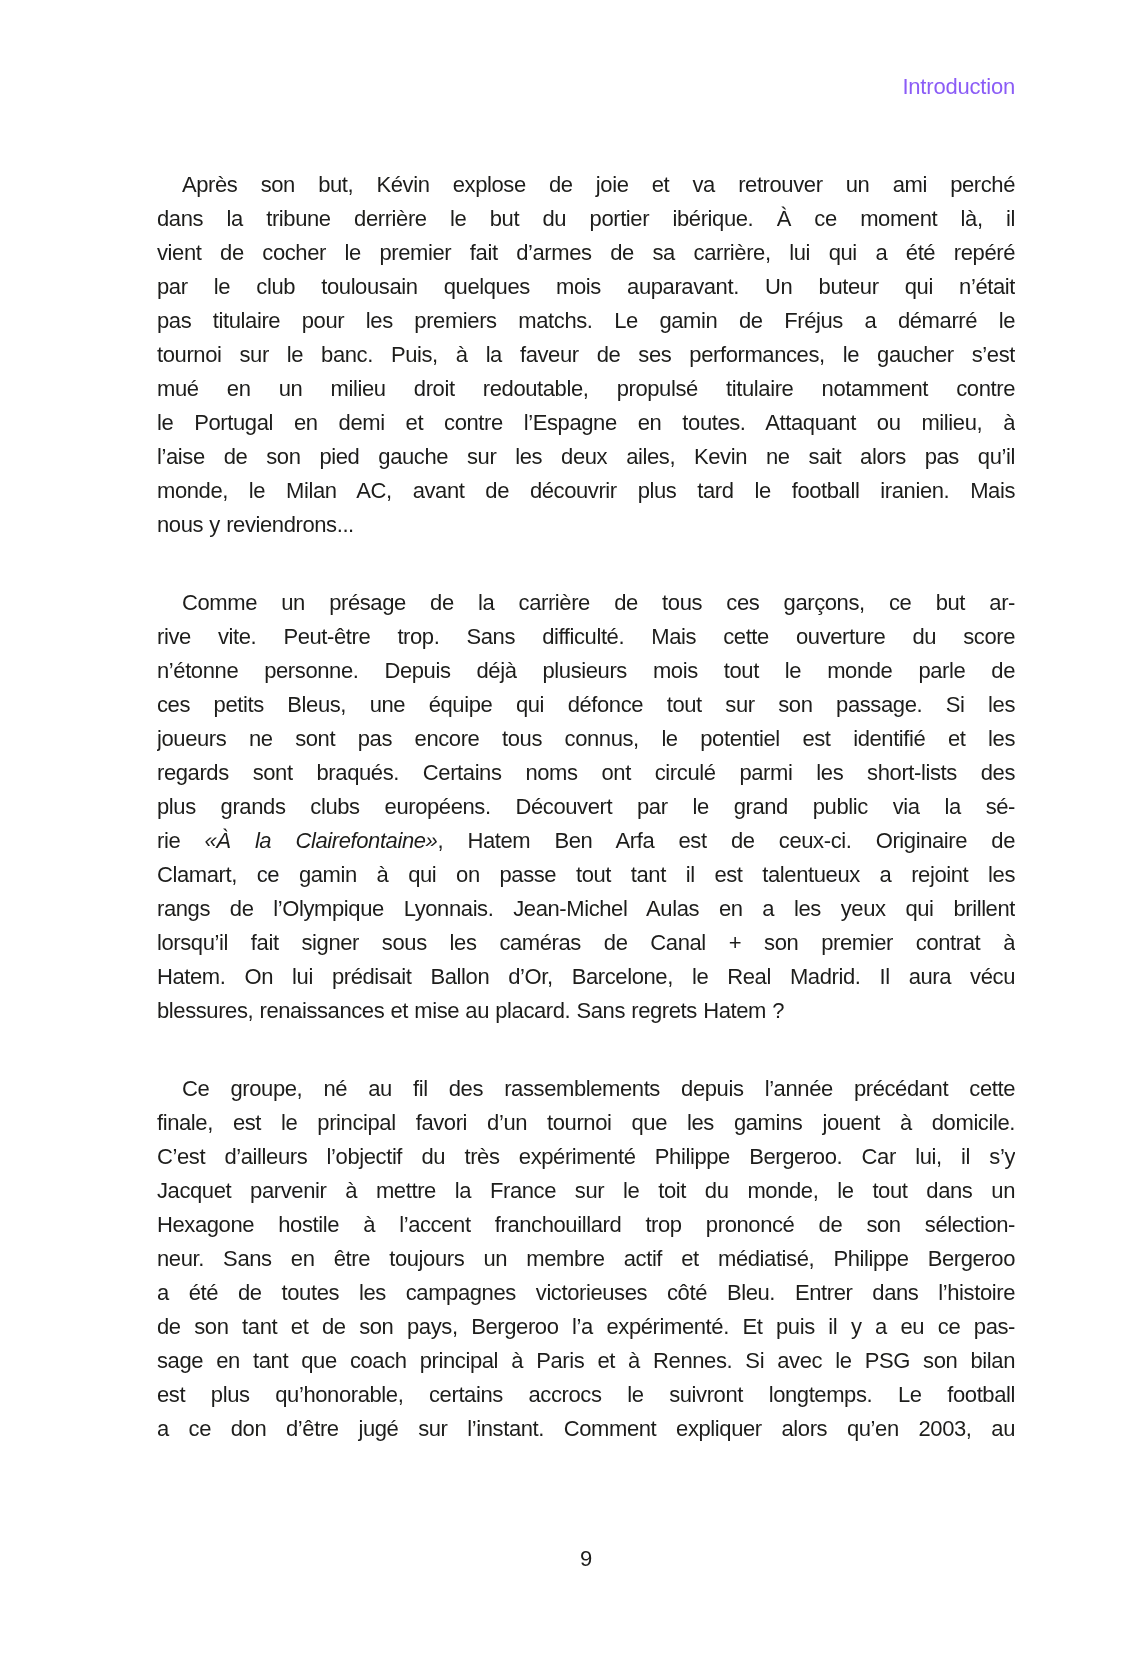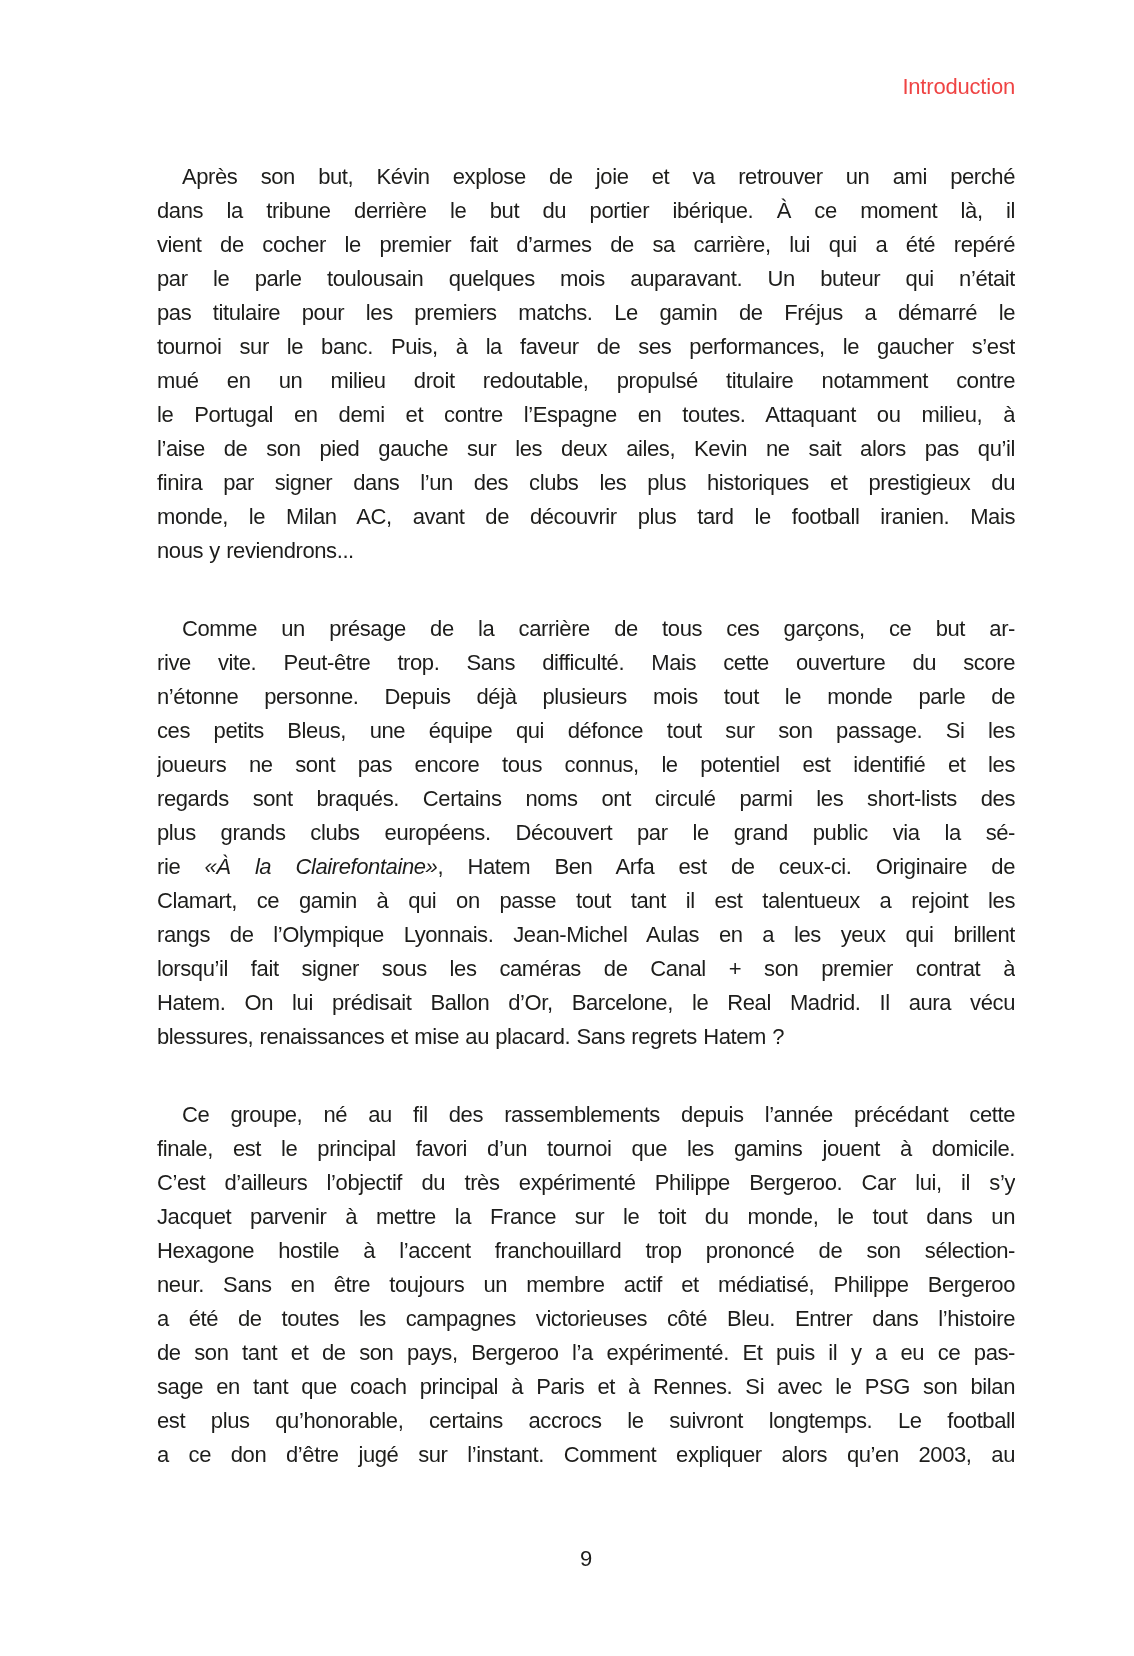--- a/index.html
+++ b/index.html
@@ -17,25 +17,25 @@
     color: #1d1d1b;
   }
   .running-header {
     position: absolute;
     top: 74px;
     left: 157px;
     width: 858px;
     text-align: right;
     font-size: 22px;
     letter-spacing: -0.2px;
-    color: #ef4444;
+    color: #8b5cf6;
   }
   .text-block {
     position: absolute;
-    top: 160px;
+    top: 168px;
     left: 157px;
     width: 858px;
     font-size: 22px;
     line-height: 34px;
     letter-spacing: -0.4px;
     word-spacing: 0.5px;
   }
   .paragraph {
     margin: 0 0 44px 0;
   }
@@ -64,27 +64,26 @@
 <body>
 
 <div class="page">
   <div class="running-header">Introduction</div>
 
   <div class="text-block">
       <div class="paragraph">
         <div class="line first">Après son but, Kévin explose de joie et va retrouver un ami perché</div>
         <div class="line">dans la tribune derrière le but du portier ibérique. À ce moment là, il</div>
         <div class="line">vient de cocher le premier fait d’armes de sa carrière, lui qui a été repéré</div>
-        <div class="line">par le parle toulousain quelques mois auparavant. Un buteur qui n’était</div>
+        <div class="line">par le club toulousain quelques mois auparavant. Un buteur qui n’était</div>
         <div class="line">pas titulaire pour les premiers matchs. Le gamin de Fréjus a démarré le</div>
         <div class="line">tournoi sur le banc. Puis, à la faveur de ses performances, le gaucher s’est</div>
         <div class="line">mué en un milieu droit redoutable, propulsé titulaire notamment contre</div>
         <div class="line">le Portugal en demi et contre l’Espagne en toutes. Attaquant ou milieu, à</div>
         <div class="line">l’aise de son pied gauche sur les deux ailes, Kevin ne sait alors pas qu’il</div>
-        <div class="line">finira par signer dans l’un des clubs les plus historiques et prestigieux du</div>
         <div class="line">monde, le Milan AC, avant de découvrir plus tard le football iranien. Mais</div>
         <div class="line lastline">nous y reviendrons...</div>
       </div>
       <div class="paragraph">
         <div class="line first">Comme un présage de la carrière de tous ces garçons, ce but ar-</div>
         <div class="line">rive vite. Peut-être trop. Sans difficulté. Mais cette ouverture du score</div>
         <div class="line">n’étonne personne. Depuis déjà plusieurs mois tout le monde parle de</div>
         <div class="line">ces petits Bleus, une équipe qui défonce tout sur son passage. Si les</div>
         <div class="line">joueurs ne sont pas encore tous connus, le potentiel est identifié et les</div>
         <div class="line">regards sont braqués. Certains noms ont circulé parmi les short-lists des</div>

